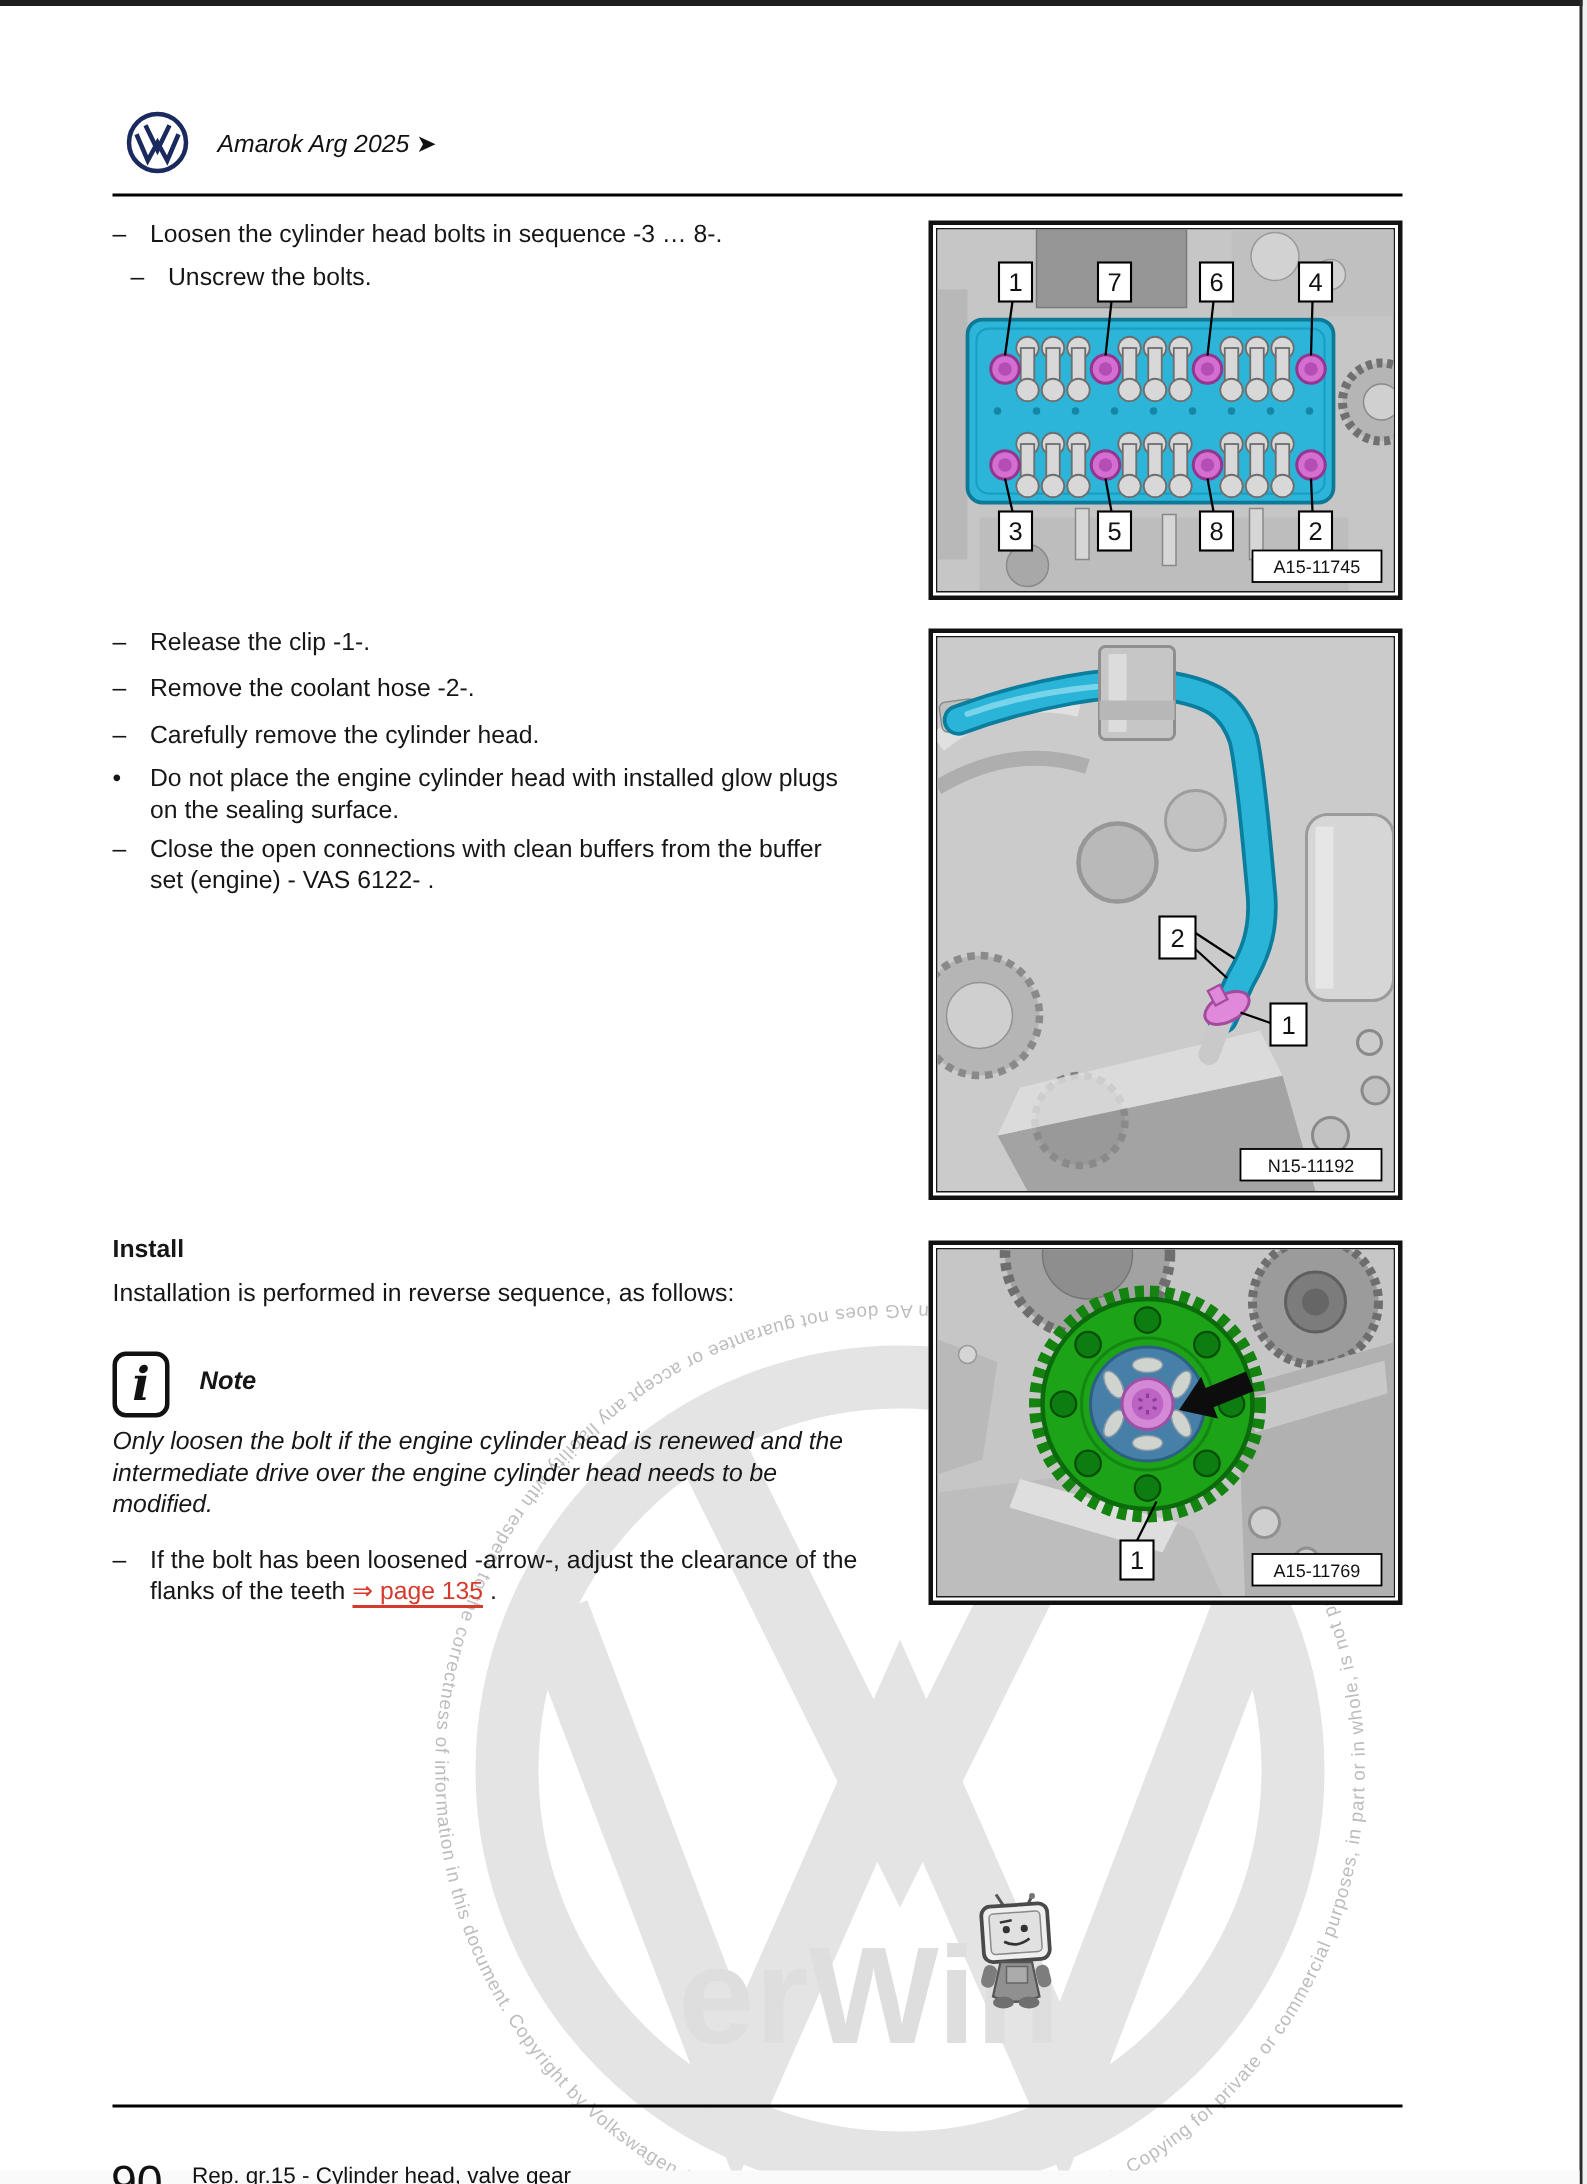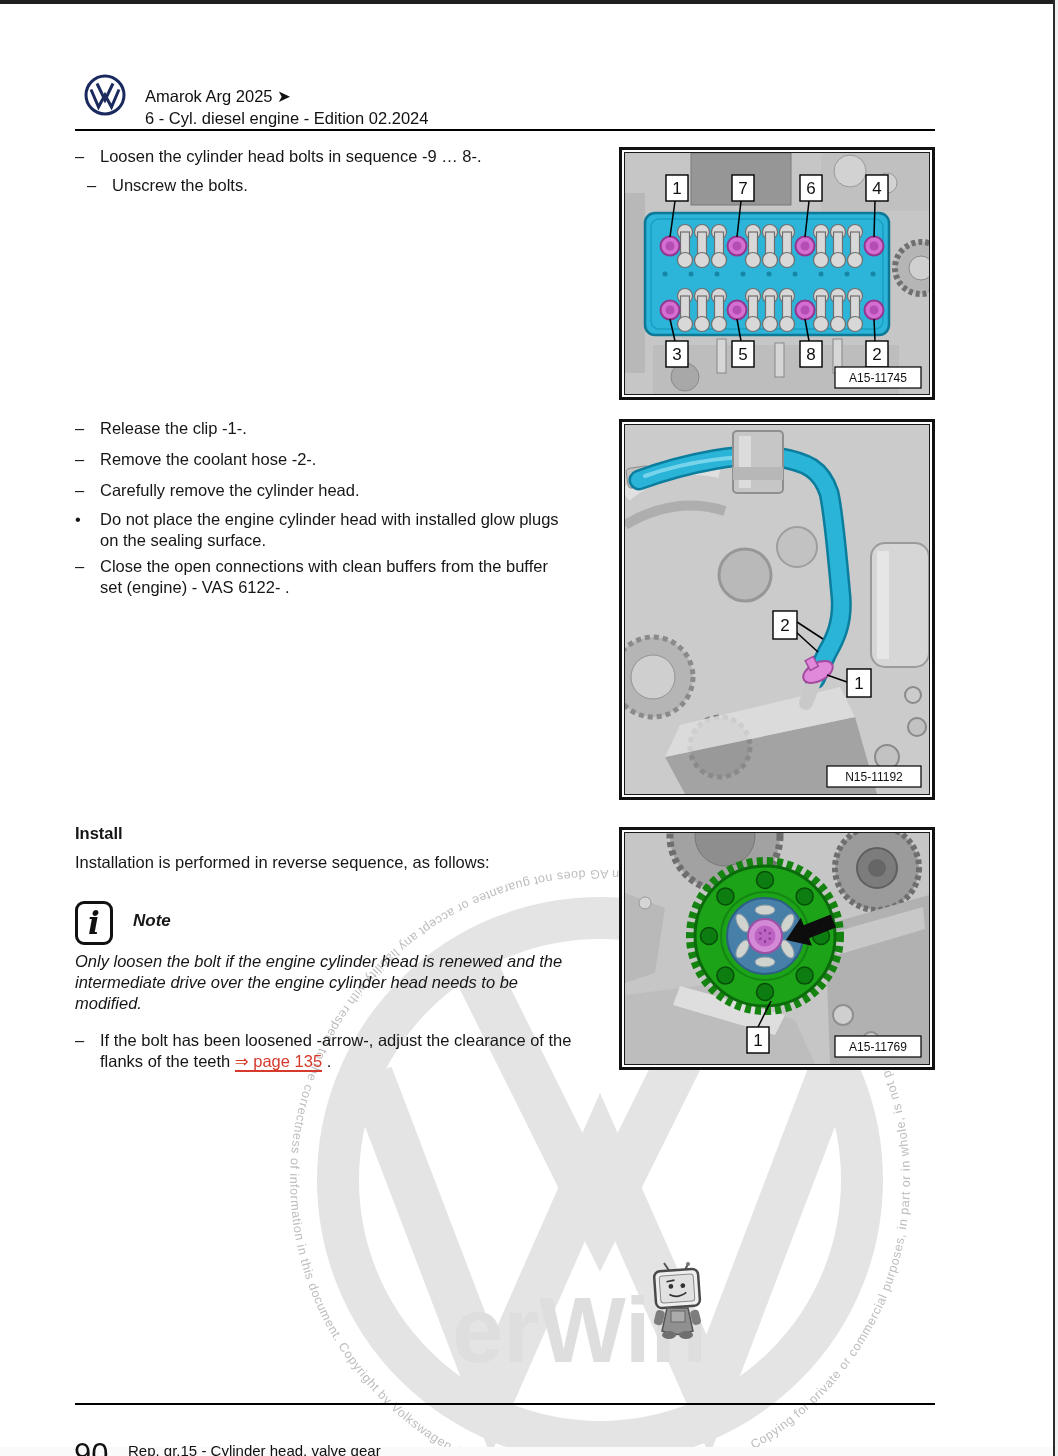--- a/index.html
+++ b/index.html
@@ -94,28 +94,27 @@
   <div class="topbar"></div>
   <div class="right-gutter"></div>
   <div class="right-line"></div>
   <div class="bottom-strip"></div>
 
   <svg class="hdr-logo layer-text" viewBox="0 0 42 42" style="position:absolute;z-index:3;">
     <circle cx="21" cy="21" r="19" fill="none" stroke="#1a2a5e" stroke-width="3"></circle>
     <path d="M 13,9.5 L 21,26 L 29,9.5" fill="none" stroke="#1a2a5e" stroke-width="3"></path>
     <path d="M 7,15.5 L 14.5,33 L 21,21 L 27.5,33 L 35,15.5" fill="none" stroke="#1a2a5e" stroke-width="3"></path>
   </svg>
-  <div class="hdr-title layer-text" style="z-index:3;">
+  <div class="hdr-title layer-text" style="z-index:3;font-style:italic;">
     <div>Amarok Arg 2025 ➤</div>
-    <div>6 - Cyl. diesel engine - Edition 02.2024</div>
   </div>
   <div class="hdr-rule"></div>
 
   <div class="li layer-text" style="top:146px;z-index:3;">
-    <span class="mk">–</span><span class="tx">Loosen the cylinder head bolts in sequence -9 … 8-.</span>
+    <span class="mk">–</span><span class="tx">Loosen the cylinder head bolts in sequence -3 … 8-.</span>
   </div>
   <div class="li layer-text" style="top:175px;z-index:3;margin-left:12px;">
     <span class="mk">–</span><span class="tx">Unscrew the bolts.</span>
   </div>
 
   <div class="li layer-text" style="top:418px;z-index:3;">
     <span class="mk">–</span><span class="tx">Release the clip -1-.</span>
   </div>
   <div class="li layer-text" style="top:449px;z-index:3;">
     <span class="mk">–</span><span class="tx">Remove the coolant hose -2-.</span>

